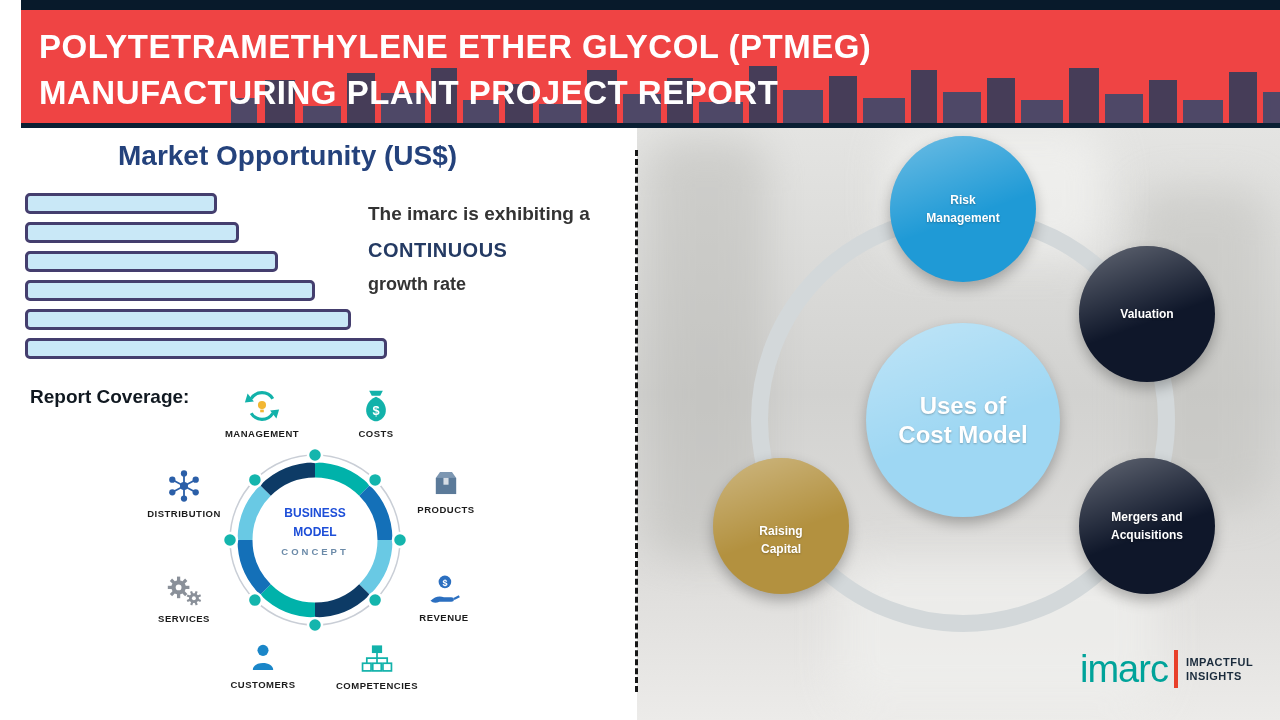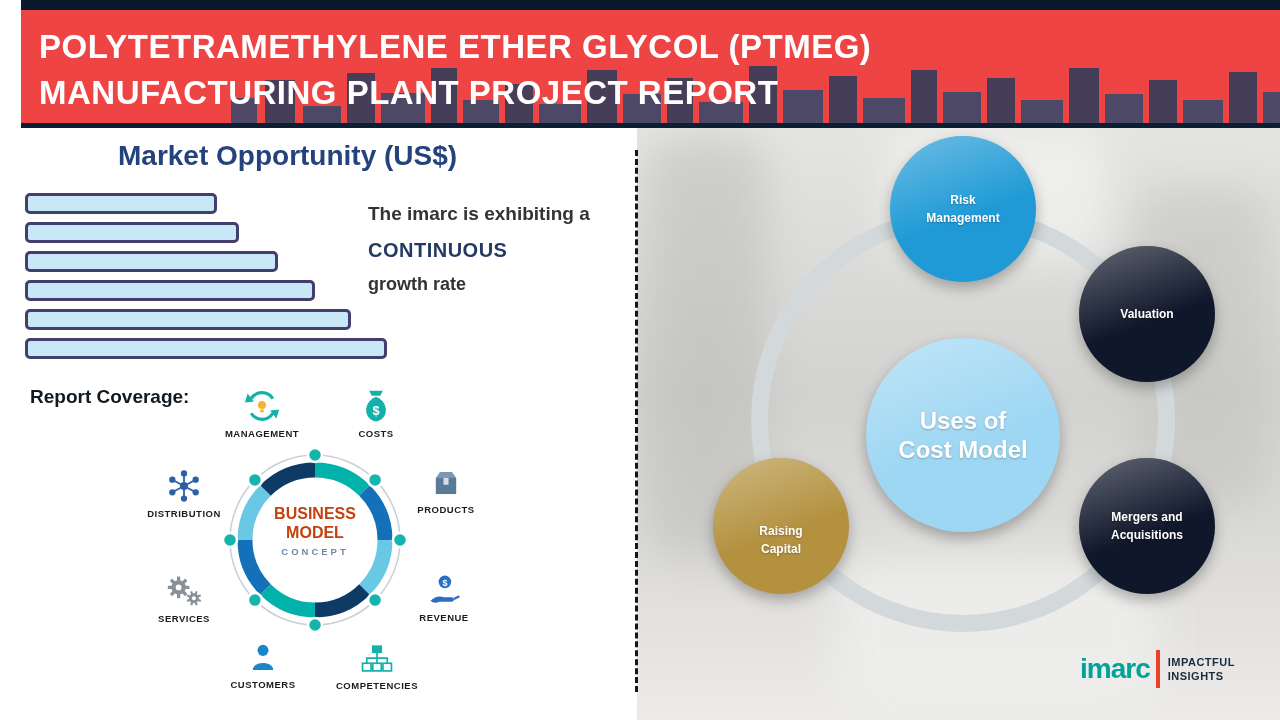--- a/index.html
+++ b/index.html
@@ -29,21 +29,21 @@
   .bar{height:21px;margin-bottom:8px;border-radius:5px;box-sizing:border-box;border:3px solid #443e6e;}
   .growth{position:absolute;left:368px;top:203px;width:268px;}
   .g1{font-size:19px;font-weight:bold;color:#333;}
   .g2{font-size:20px;font-weight:bold;margin-top:14px;letter-spacing:.5px;}
   .g3{font-size:18px;font-weight:bold;color:#333;margin-top:12px;}
   .report-coverage{position:absolute;left:30px;top:386px;font-size:19px;font-weight:bold;color:#101820;}
 
   
   .bm-ring{position:absolute;left:215px;top:440px;width:200px;height:200px;}
   .bm-center{position:absolute;left:252px;top:504px;width:126px;text-align:center;}
-  .bm-t1{font-size:16px;font-weight:bold;color:#c2410c;line-height:19px;}
+  .bm-t1{font-size:12px;font-weight:bold;color:#1d4ed8;line-height:19px;}
   .bm-t2{font-size:9.5px;letter-spacing:3px;color:#6b8aa8;margin-top:4px;font-weight:bold;}
   .bm-item{position:absolute;display:flex;flex-direction:column;align-items:center;gap:4px;text-align:center;}
   .bm-label{font-size:9.5px;font-weight:bold;letter-spacing:.5px;color:#1b1b1b;}
   .bm-icon svg{display:block;}
   .i-management{left:216px;top:388px;width:92px;}
   .i-costs{left:330px;top:388px;width:92px;}
   .i-distribution{left:134px;top:468px;width:100px;}
   .i-products{left:396px;top:466px;width:100px;}
   .i-services{left:136px;top:573px;width:96px;}
   .i-revenue{left:396px;top:572px;width:96px;}
@@ -56,38 +56,38 @@
   
   .cm-ring{position:absolute;left:751px;top:208px;width:424px;height:424px;border-radius:50%;
            box-sizing:border-box;border:17px solid #d3d8da;z-index:1;}
   .bubble{position:absolute;border-radius:50%;display:flex;align-items:center;justify-content:center;
           text-align:center;color:#fff;font-weight:bold;z-index:2;
           box-shadow:0 6px 14px rgba(0,0,0,.28);}
   .bubble::after{content:"";position:absolute;inset:0;border-radius:50%;
           background:linear-gradient(160deg,rgba(255,255,255,.35),rgba(255,255,255,0) 55%);}
   .bubble-label{position:relative;z-index:1;font-size:12px;line-height:18px;
           text-shadow:0 1px 2px rgba(0,0,0,.25);}
-  .c-center{left:866px;top:338px;width:194px;height:194px;z-index:3;}
+  .c-center{left:866px;top:323px;width:194px;height:194px;z-index:3;}
   .c-center .bubble-label{font-size:24px;line-height:29px;width:130px;}
   .n-risk{left:890px;top:136px;width:146px;height:146px;}
   .n-risk .bubble-label{width:92px;}
   .n-informed{left:712px;top:245px;width:138px;height:138px;}
   .n-informed .bubble-label{width:80px;}
   .n-valuation{left:1079px;top:246px;width:136px;height:136px;}
   .n-valuation .bubble-label{width:110px;}
   .n-raising{left:713px;top:458px;width:136px;height:136px;}
   .n-raising .bubble-label{width:66px;margin-top:27px;}
   .n-mergers{left:1079px;top:458px;width:136px;height:136px;}
   .n-mergers .bubble-label{width:104px;}
   .n-budgeting{left:896px;top:564px;width:134px;height:134px;}
   .n-budgeting .bubble-label{width:88px;}
 
   
   .logo{position:absolute;left:1080px;top:648px;display:flex;align-items:center;z-index:4;}
-  .logo-brand{font-size:28px;font-weight:bold;letter-spacing:-1px;line-height:42px;}
+  .logo-brand{font-size:38px;font-weight:normal;letter-spacing:-1px;line-height:42px;}
   .logo-bar{width:4px;height:38px;margin:0 8px 0 6px;}
   .logo-tag{font-size:11px;font-weight:bold;color:#1a2b3c;line-height:14px;letter-spacing:.5px;}
 </style>
 </head>
 <body>
 
 <div class="stage">
 
   <header class="hdr" style="background-color: #ef4444; margin-left: 21px;">
     <svg class="skyline" viewBox="0 0 1280 70" preserveAspectRatio="none">

